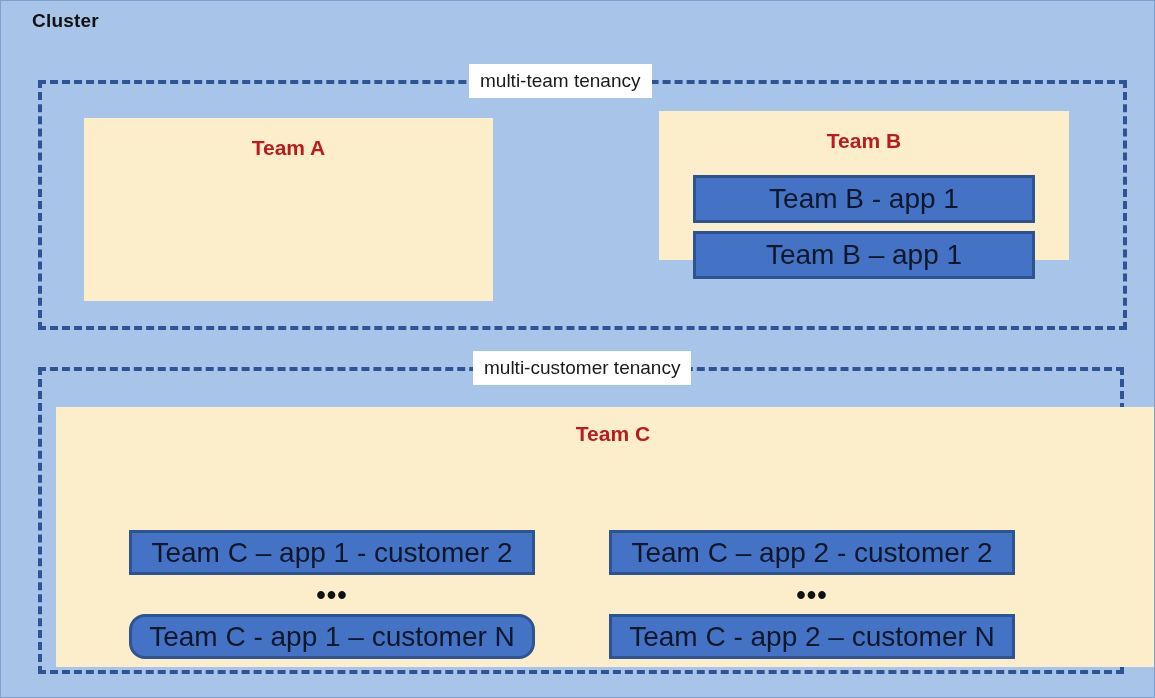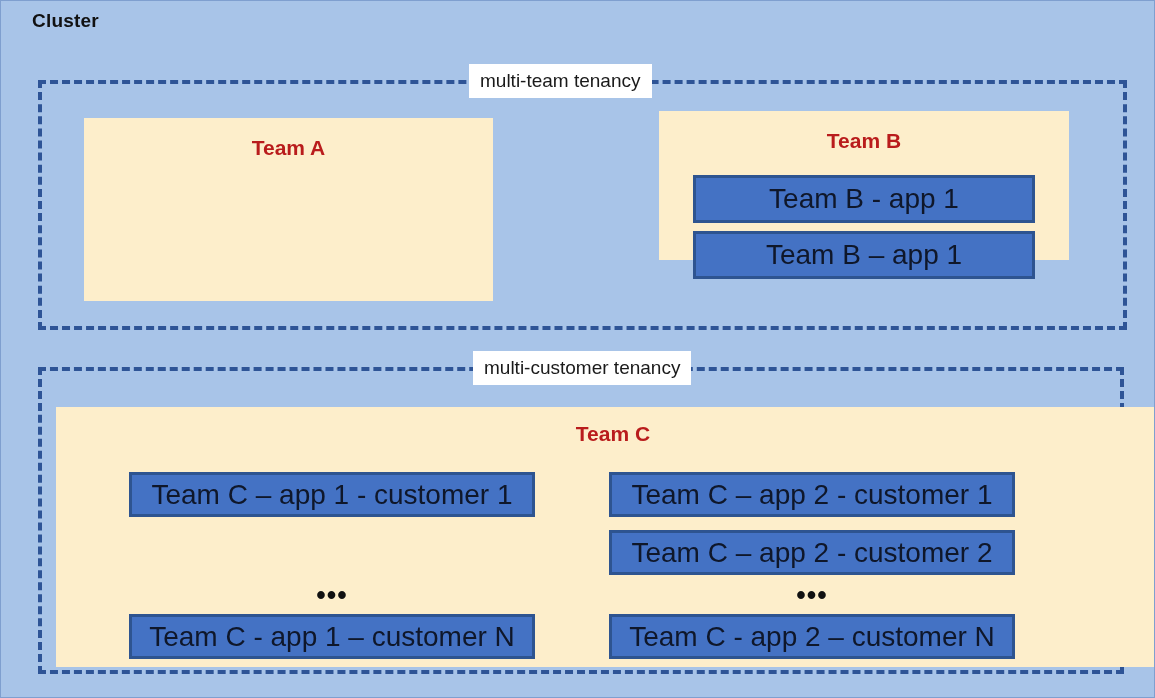--- a/index.html
+++ b/index.html
@@ -138,21 +138,21 @@
   
   .app-a1 { left: 35px; top: 89px; width: 338px; height: 48px; }
 
   
   .app-b1 { left: 34px; top: 64px; width: 342px; height: 48px; }
   .app-b2 { left: 34px; top: 120px; width: 342px; height: 48px; }
 
   
   .app-c-l1 { left: 73px;  top: 65px;  width: 406px; height: 45px; }
   .app-c-l2 { left: 73px;  top: 123px; width: 406px; height: 45px; }
-  .app-c-l3 { left: 73px;  top: 207px; width: 406px; height: 45px; }
+  .app-c-l3 { left: 73px;  top: 207px; width: 406px; height: 45px; border-radius: 16px; }
   
   .app-c-r1 { left: 553px; top: 65px;  width: 406px; height: 45px; }
   .app-c-r2 { left: 553px; top: 123px; width: 406px; height: 45px; }
   .app-c-r3 { left: 553px; top: 207px; width: 406px; height: 45px; }
 
   
   .ellipsis {
     position: absolute;
     font-size: 27px;
     font-weight: bold;
@@ -184,23 +184,22 @@
     <div class="app-box app-b2">Team B – app 1</div>
   </div>
 
   <div class="tenancy-group group-customer"></div>
 
   <div class="tenancy-label label-customer">multi-customer tenancy</div>
 
   <div class="team-panel team-c">
     <div class="team-heading">Team C</div>
 
-    <div class="app-box app-c-l1">Team C – app 1 - customer 1</div>
+    <div class="app-box app-c-l2">Team C – app 1 - customer 2</div>
     <div class="ellipsis ellipsis-left">•••</div>
     <div class="app-box app-c-l3">Team C - app 1 – customer N</div>
 
-    <div class="app-box app-c-r1">Team C – app 2 - customer 1</div>
     <div class="app-box app-c-r2">Team C – app 2 - customer 2</div>
     <div class="ellipsis ellipsis-right">•••</div>
     <div class="app-box app-c-r3">Team C - app 2 – customer N</div>
   </div>
 
 </div>
 
 </body></html>

